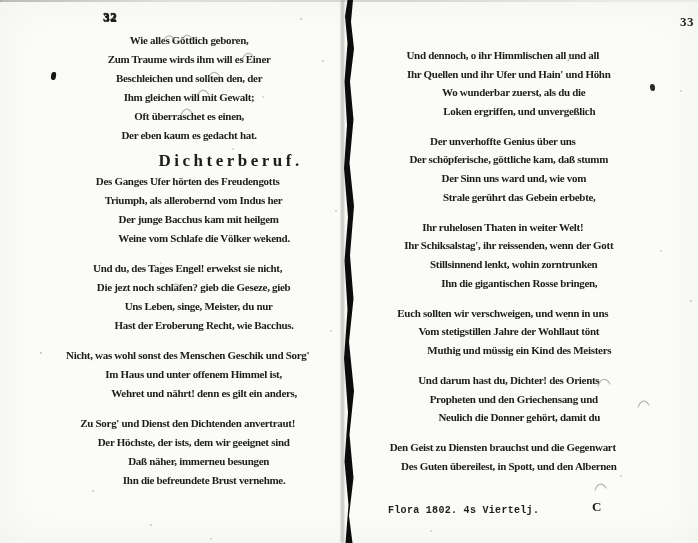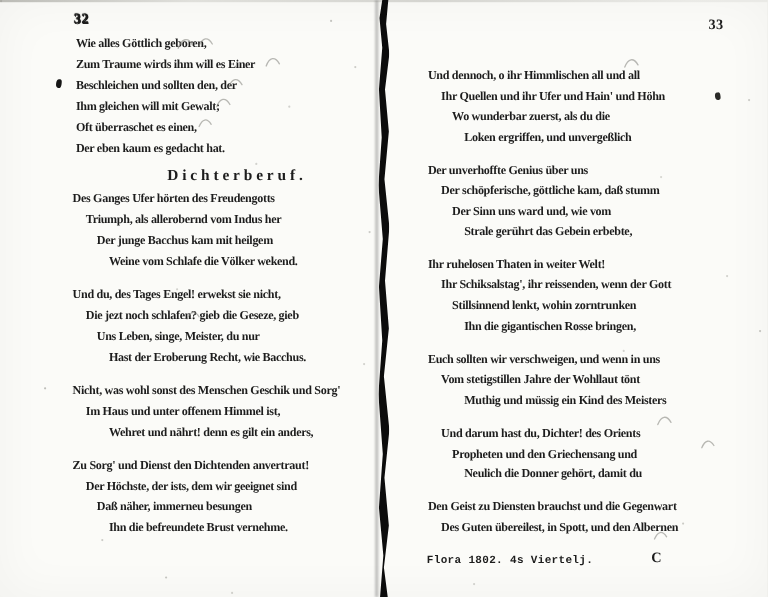--- a/index.html
+++ b/index.html
@@ -5,37 +5,37 @@
   html,body{margin:0;padding:0;background:#e9e9e6;}
   .spread{
     position:relative;width:698px;height:543px;overflow:hidden;
     background:#fbfbf8;
     box-shadow:inset 0 0 45px rgba(0,0,0,0.04);
     font-family:"Liberation Serif","DejaVu Serif",serif;
     font-weight:700;color:#1d1d1d;
   }
   .edge-top{position:absolute;top:0;left:0;width:698px;height:2px;
     background:linear-gradient(90deg,#a8a8a2,#d8d8d3 25%,#c9c9c4 55%,#e6e6e2 90%);opacity:.75;}
-  .pagenum{position:absolute;font-size:13px;letter-spacing:.5px;}
+  .pagenum{position:absolute;font-size:13px;letter-spacing:.5px;margin-left:36px;}
   .pagenum-left{left:67px;top:9px;text-shadow:0 0 1px #000,.5px .5px 0 #222;}
   .pagenum-right{left:644px;top:14px;text-align:center;}
-  .col{position:absolute;}
+  .col{position:absolute;text-align:center;}
   .col-left{left:66px;top:31px;}
   .col-right{left:389px;top:44px;}
   .line{height:19px;line-height:19px;font-size:11px;letter-spacing:-0.3px;white-space:nowrap;}
   .col-right .line{height:18.6px;line-height:18.6px;}
   .ip{margin-left:3px;}
   .i1{margin-left:12px;}
   .i2{margin-left:22px;font-family:Liberation Serif, serif;}
   .i3{margin-left:33px;}
   .stanza{margin-top:11px;}
   .stanza.first{margin-top:2px;}
   .col-right .stanza{margin-top:11.5px;}
-  .col-right .stanza.first{margin-top:16px;}
-  .heading{margin:6px 0 2px 86px;height:19px;line-height:19px;font-size:14px;letter-spacing:3.5px;white-space:nowrap;}
+  .col-right .stanza.first{margin-top:2px;}
+  .heading{margin:6px 0 2px 86px;height:19px;line-height:19px;font-size:17px;letter-spacing:3.5px;white-space:nowrap;}
   .footer{position:absolute;left:388px;top:505px;font-size:10px;letter-spacing:.3px;white-space:nowrap;font-family:Liberation Mono, monospace;}
   .signature{position:absolute;left:592px;top:499px;font-size:13px;}
   .gutter{position:absolute;left:344px;top:0;width:10px;height:543px;background:#0c0c0c;filter:blur(.4px);
     clip-path:polygon(35% 0,90% 0,70% 4%,100% 9%,60% 15%,95% 22%,55% 30%,100% 38%,60% 47%,95% 55%,50% 63%,100% 72%,55% 80%,95% 88%,50% 95%,85% 100%,15% 100%,45% 93%,5% 85%,40% 76%,0% 66%,35% 57%,5% 48%,40% 40%,0% 31%,30% 23%,5% 15%,35% 8%,10% 3%);}
   .gutter-soft{position:absolute;left:341px;top:0;width:3px;height:543px;background:#555;opacity:.35;filter:blur(1px);}
   .ink-mark-left{position:absolute;left:51px;top:72px;width:5px;height:8px;background:#161616;border-radius:50% 40% 45% 50%;transform:rotate(8deg);}
   .ink-speck-right{position:absolute;left:650px;top:84px;width:5px;height:7px;background:#2a2a28;border-radius:50% 45% 40% 55%;transform:rotate(-6deg);}
   .flourishes{position:absolute;left:0;top:0;width:698px;height:543px;pointer-events:none;}
   .speckles{position:absolute;left:0;top:0;width:2px;height:2px;border-radius:50%;background:#9a9a94;opacity:.55;
     box-shadow:300px 18px #9a9a94,322px 60px #a5a59f,262px 96px #b0b0aa,232px 148px #b0b0aa,

